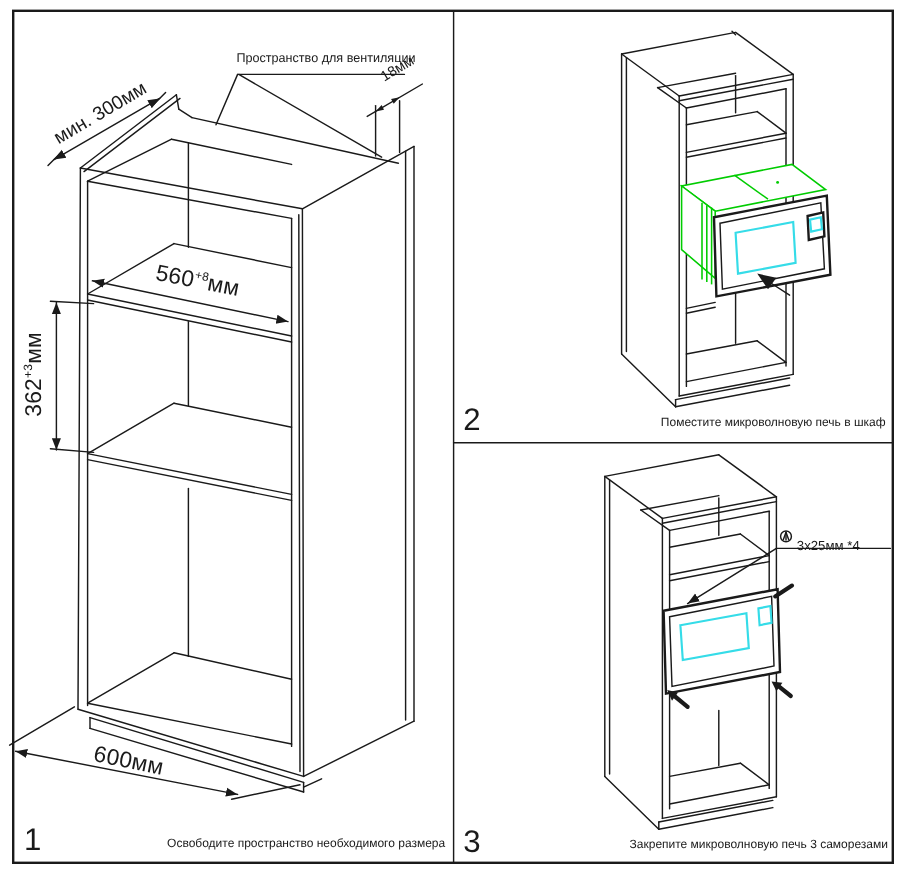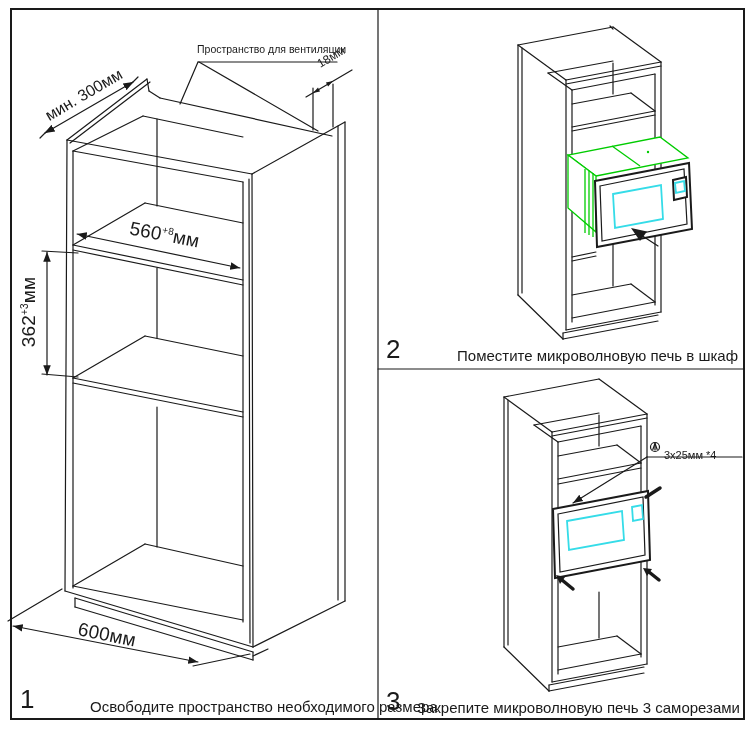--- a/index.html
+++ b/index.html
@@ -11,21 +11,21 @@
   .thick{stroke:#1a1a1a;fill:none;stroke-width:3.5;stroke-linecap:round;}
   .grn{stroke:#00cc00;fill:none;stroke-width:1.3;}
   .grnf{stroke:#00cc00;fill:#ffffff;stroke-width:1.3;}
   .cyn{stroke:#35dce8;fill:none;stroke-width:1.8;}
   .cynf{stroke:#35dce8;fill:#ffffff;stroke-width:1.8;}
   .whitef{fill:#ffffff;stroke:#1a1a1a;stroke-width:2;}
   .blk{fill:#1a1a1a;stroke:none;}
   .t{position:absolute;color:#1a1a1a;white-space:nowrap;}
   .dim{font-size:19px;letter-spacing:0.2px;}
   .dim sup{font-size:10px;}
-  .cap{font-size:15px;}
+  .cap{font-size:10px;}
   .num{font-size:26px;}
   .rot{transform-origin:50% 50%;}
 </style>
 </head>
 <body>
 
 <div id="stage">
 
 <svg width="753" height="733" viewBox="0 0 753 733">
   <defs>

